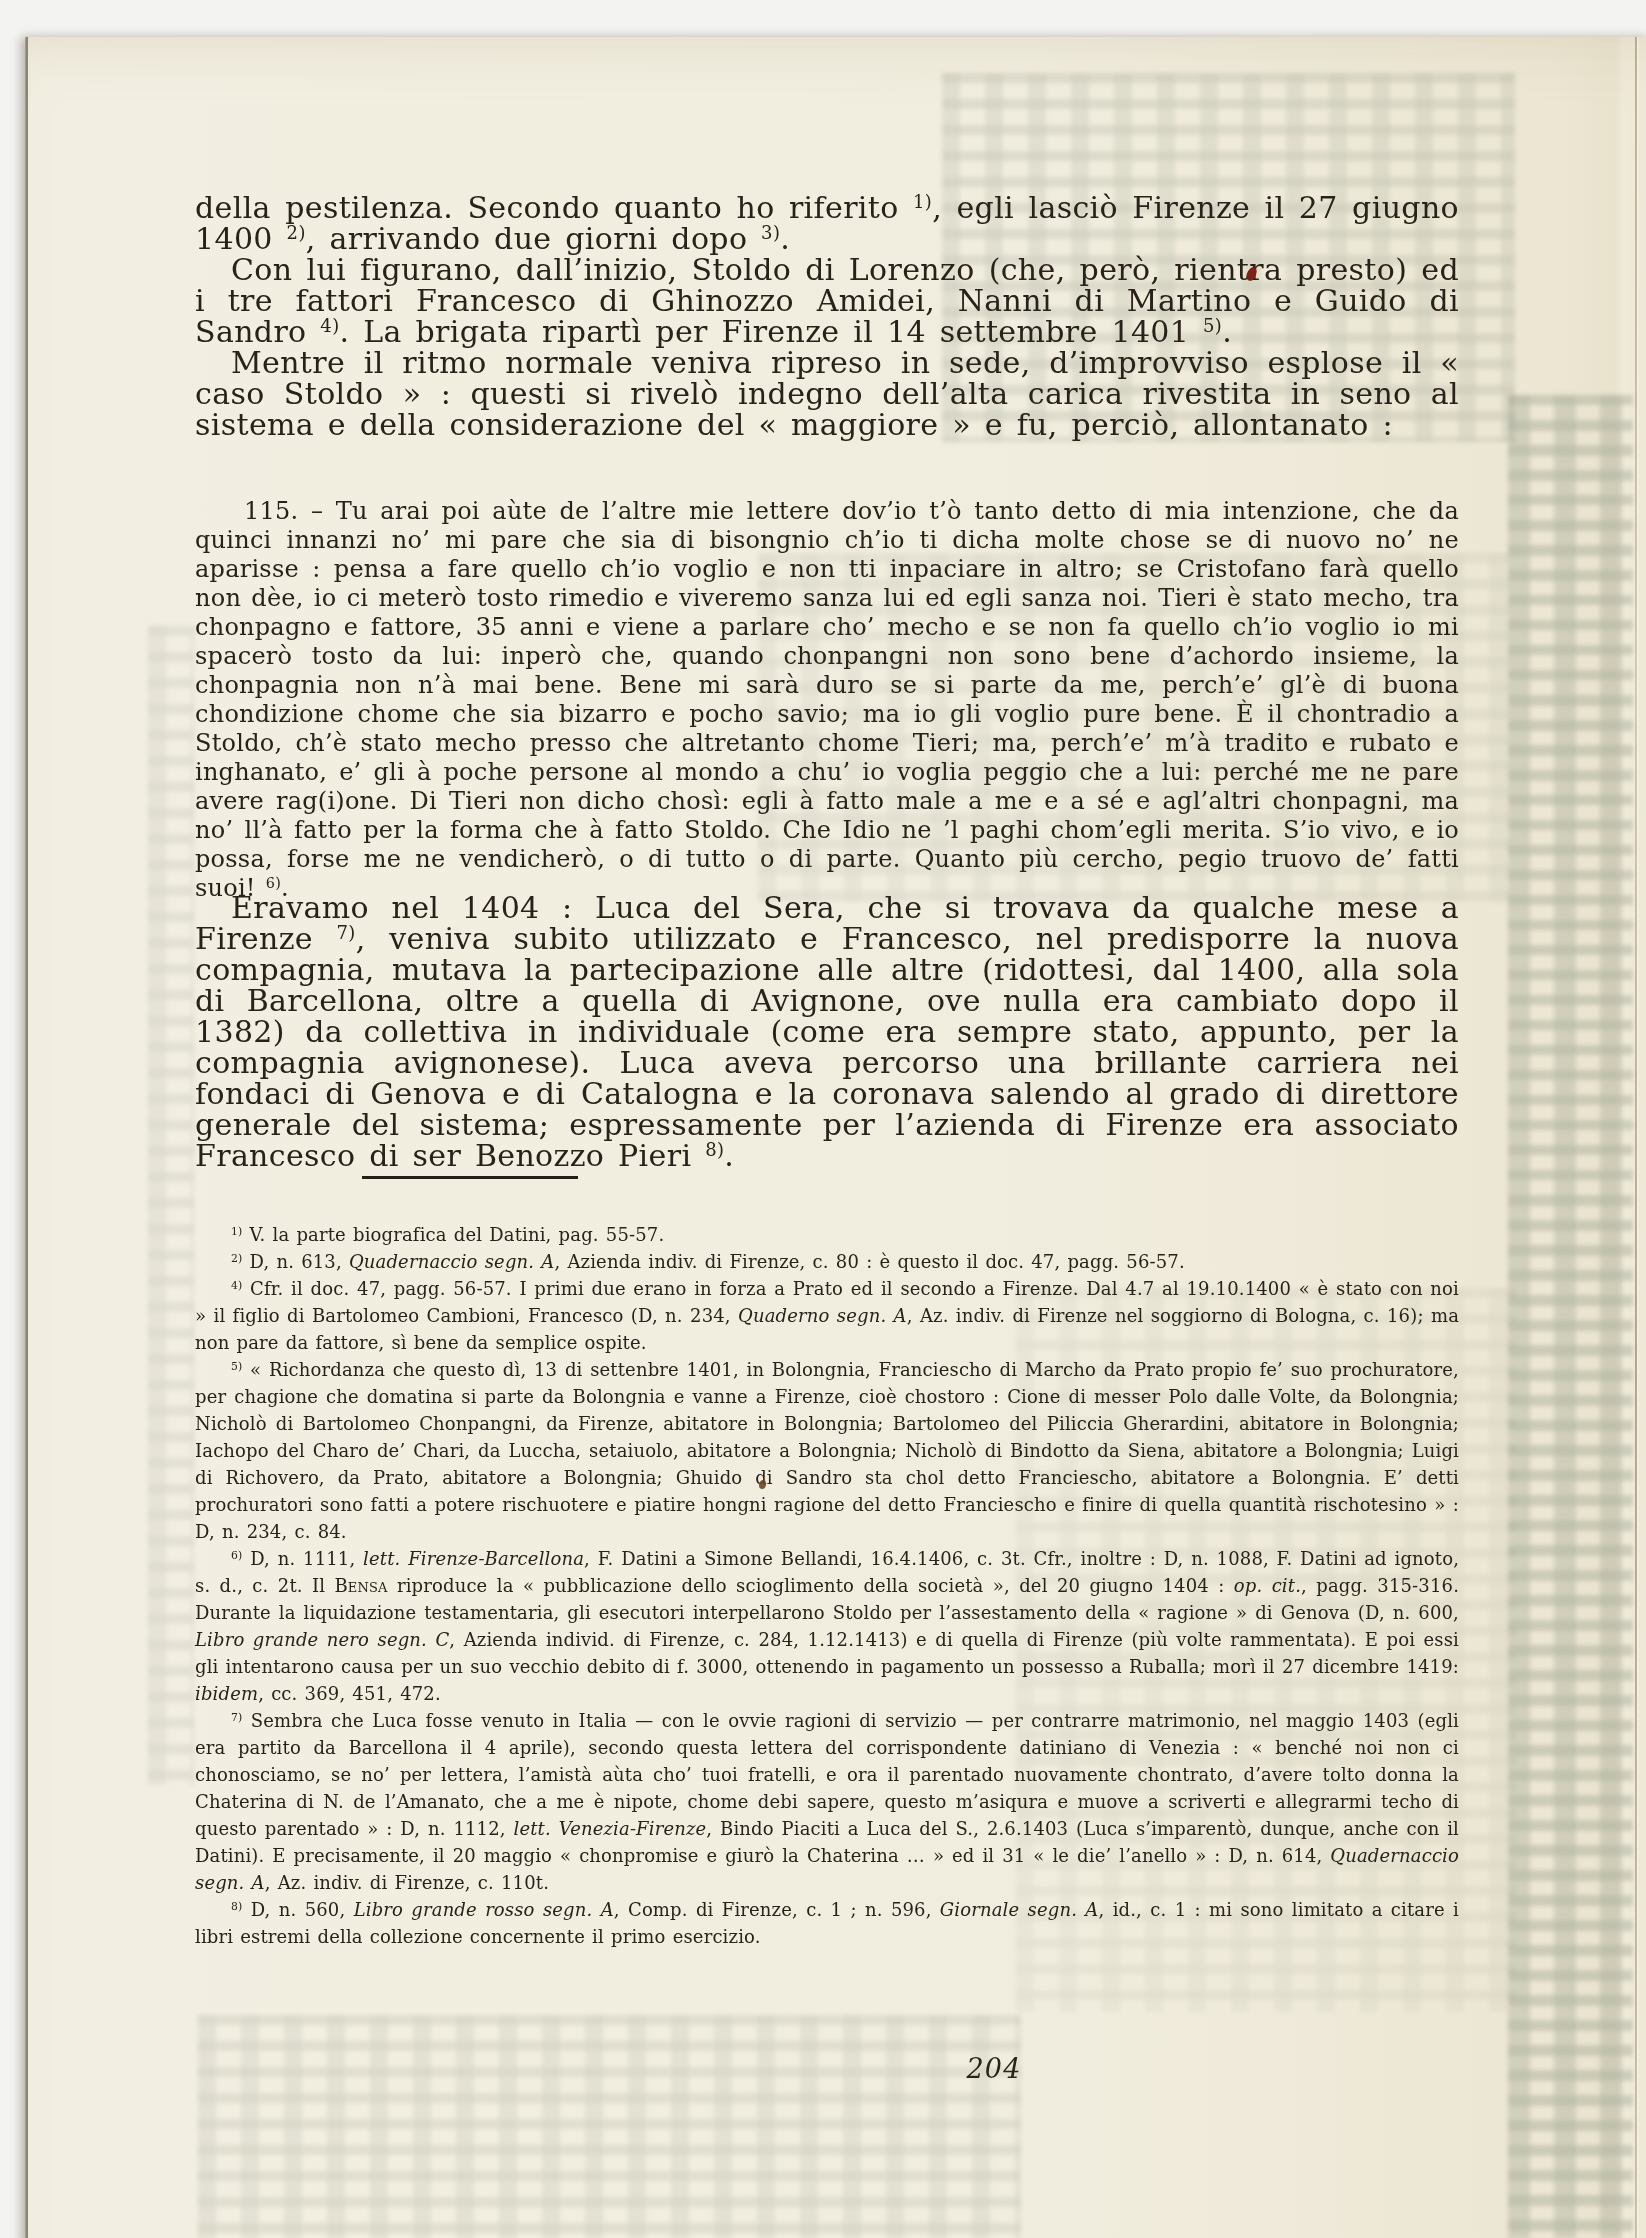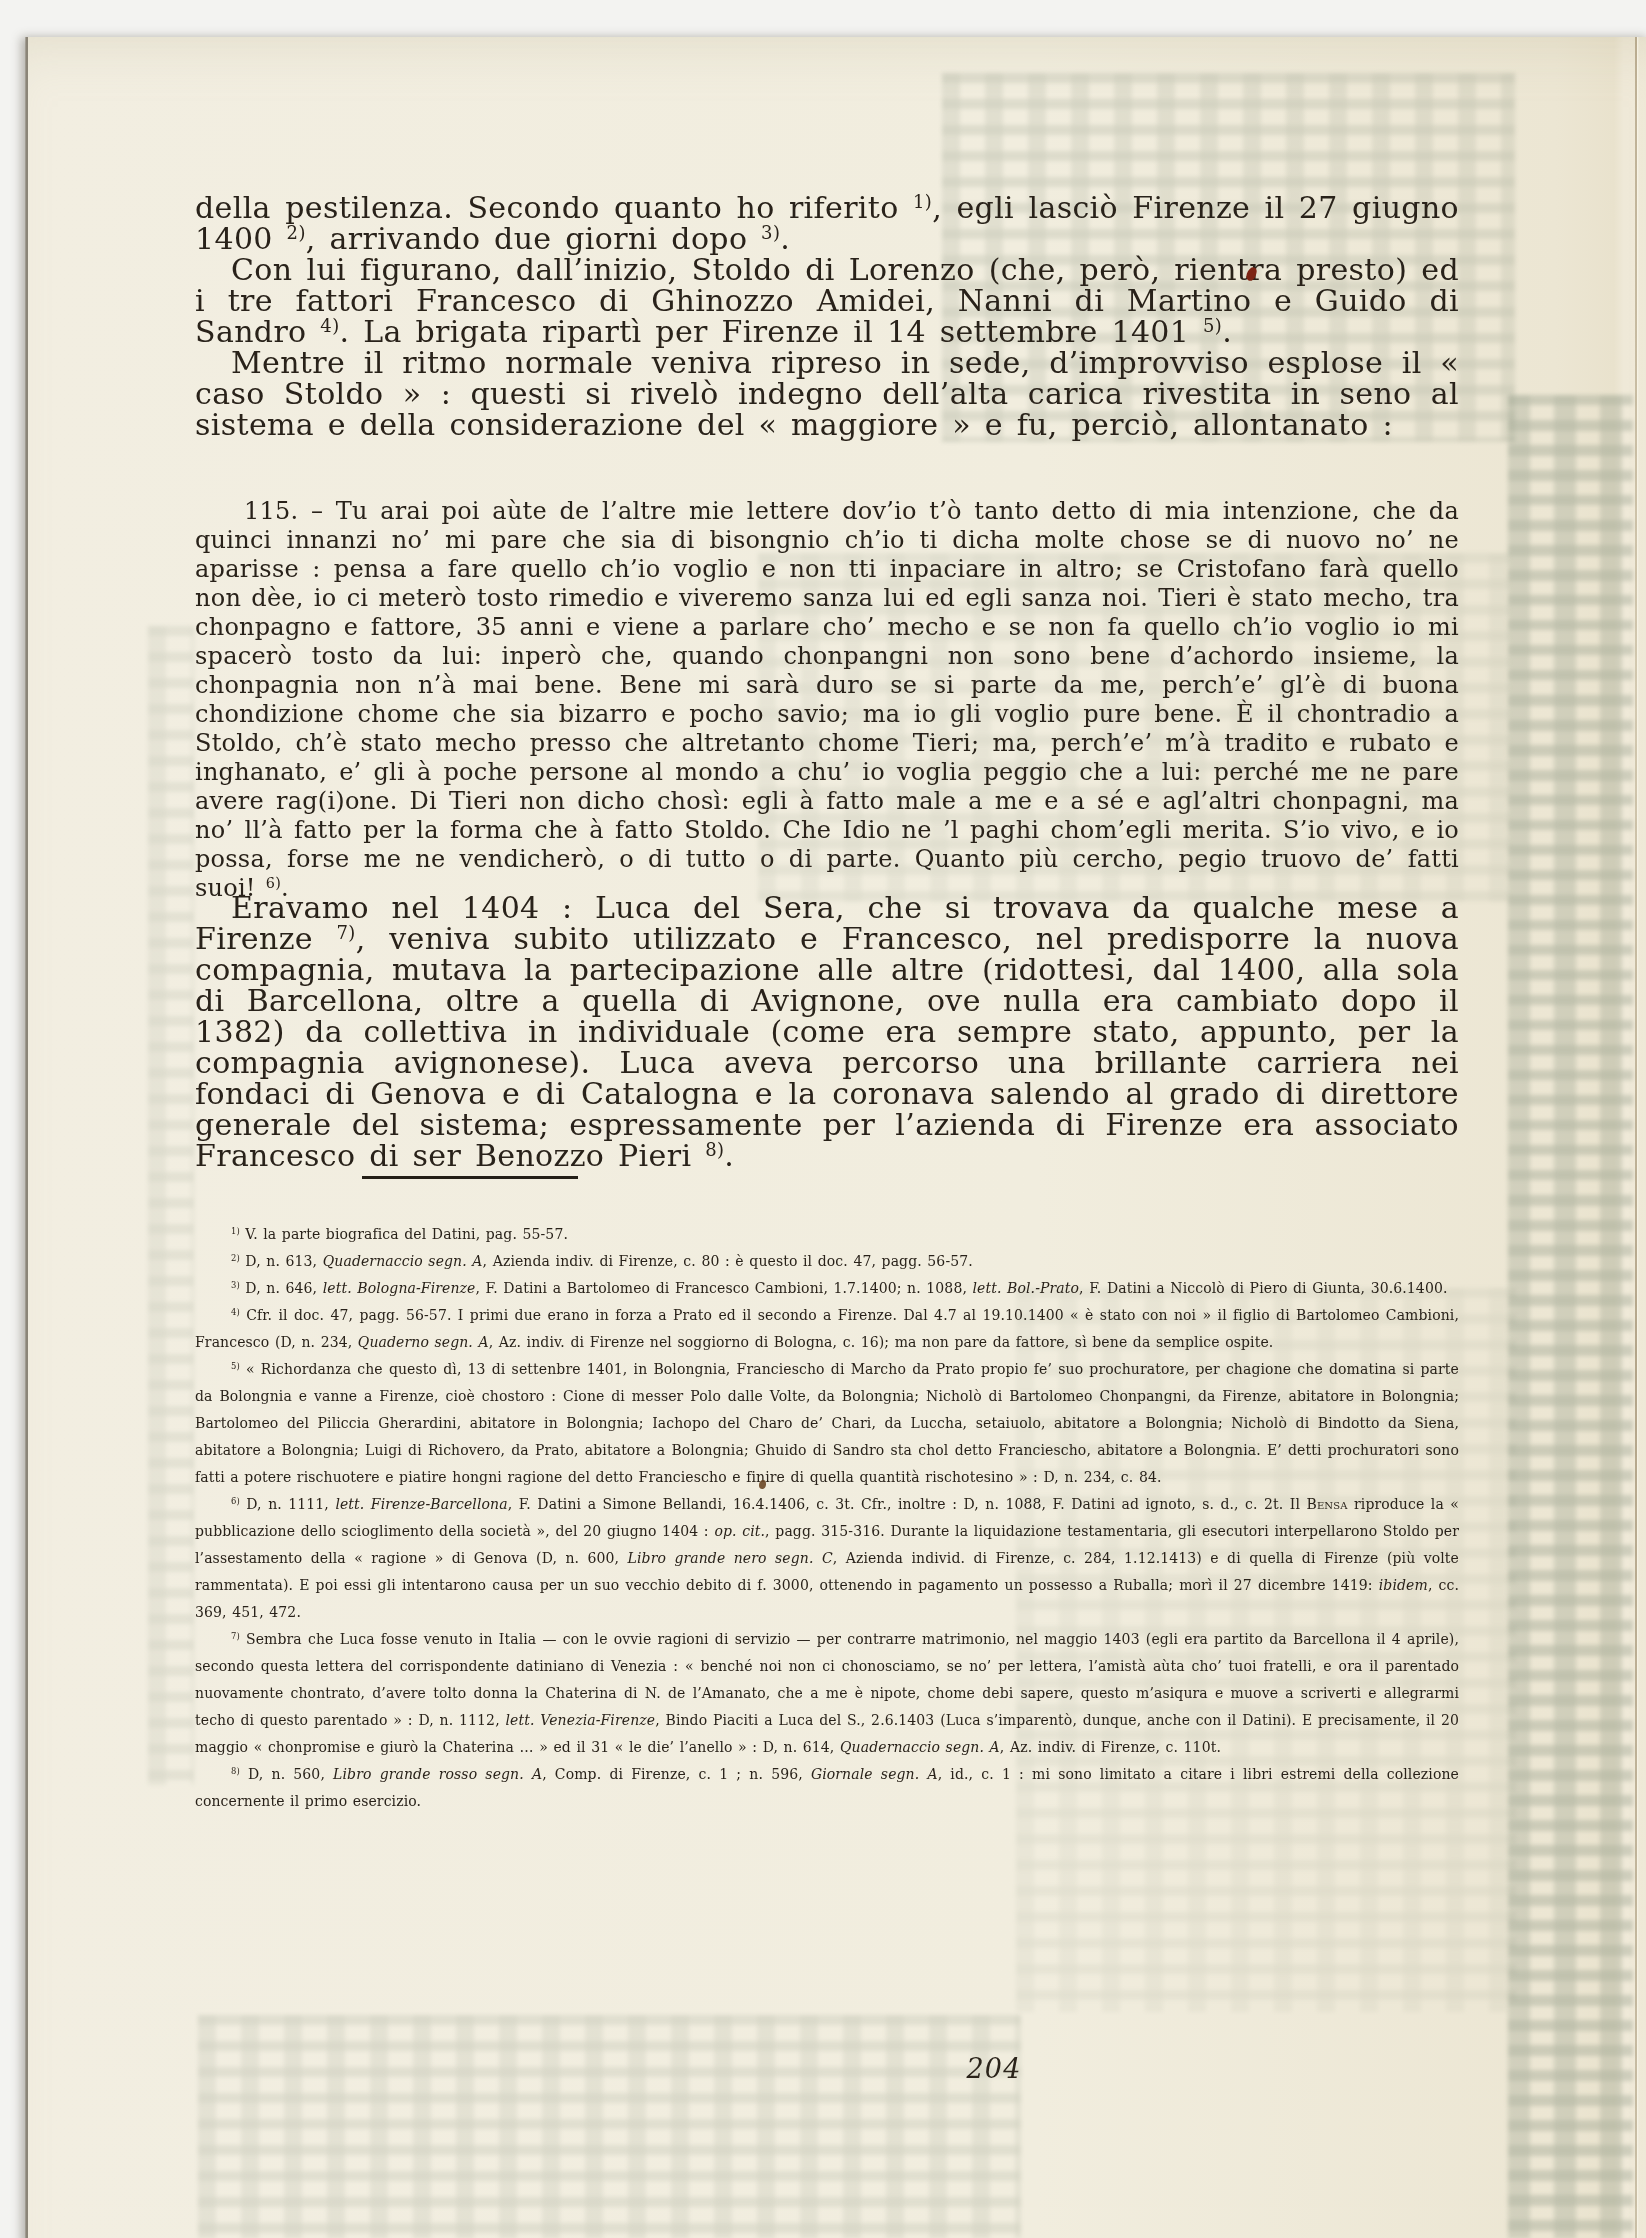--- a/index.html
+++ b/index.html
@@ -15,21 +15,21 @@
     background:
       linear-gradient(90deg, #f2eee1 0%, #f1edde 62%, #ece6d3 94%, #e9e2cd 97.6%, #efe9d8 98.2%, #f0ead9 100%),
       #f1edde;
     box-shadow:-2.6px 0 0 #8b8578, -6.6px 0 9.2px rgba(70,64,52,.35), inset 0 40px 59px -40px rgba(190,180,150,.35);
   }
   .content{position:absolute;left:167px;top:0;width:1264px;}
   .block{position:absolute;left:0;width:1264px;color:#29221a;}
   p{margin:0;text-align:justify;}
   .pm{font-size:30px;line-height:31px;word-spacing:.13em;letter-spacing:.012em;}
   .pq{font-size:24px;line-height:29px;word-spacing:.09em;letter-spacing:.01em;}
-  .pf{font-size:14px;line-height:27px;word-spacing:.07em;letter-spacing:.008em;}
+  .pf{font-size:18px;line-height:27px;word-spacing:.07em;letter-spacing:.008em;}
   .ind-m{text-indent:36px;}
   .ind-q{text-indent:49px;}
   .ind-f{text-indent:36px;}
   sup{font-size:60%;line-height:0;vertical-align:baseline;position:relative;top:-.55em;}
   em{font-style:italic;}
   .sc{font-variant:small-caps;}
   #body1{top:155px;}
   #quote{top:460px;}
   #body2{top:855px;}
   .fn-rule{position:absolute;left:167px;top:1139px;width:216px;height:2.6px;background:#241f17;}
@@ -83,21 +83,20 @@
     <div id="quote" class="block">
         <p class="pq ind-q"><span>115. – Tu arai poi aùte de l’altre mie lettere dov’io t’ò tanto detto di mia intenzione, che da quinci innanzi no’ mi pare che sia di bisongnio ch’io ti dicha molte chose se di nuovo no’ ne aparisse : pensa a fare quello ch’io voglio e non tti inpaciare in altro; se Cristofano farà quello non dèe, io ci meterò tosto rimedio e viveremo sanza lui ed egli sanza noi. Tieri è stato mecho, tra chonpagno e fattore, 35 anni e viene a parlare cho’ mecho e se non fa quello ch’io voglio io mi spacerò tosto da lui: inperò che, quando chonpangni non sono bene d’achordo insieme, la chonpagnia non n’à mai bene. Bene mi sarà duro se si parte da me, perch’e’ gl’è di buona chondizione chome che sia bizarro e pocho savio; ma io gli voglio pure bene. È il chontradio a Stoldo, ch’è stato mecho presso che altretanto chome Tieri; ma, perch’e’ m’à tradito e rubato e inghanato, e’ gli à poche persone al mondo a chu’ io voglia peggio che a lui: perché me ne pare avere rag(i)one. Di Tieri non dicho chosì: egli à fatto male a me e a sé e agl’altri chonpagni, ma no’ ll’à fatto per la forma che à fatto Stoldo. Che Idio ne ’l paghi chom’egli merita. S’io vivo, e io possa, forse me ne vendicherò, o di tutto o di parte. Quanto più cercho, pegio truovo de’ fatti suoi! </span><sup>6)</sup><span>.</span></p>
       </div>
     <div id="body2" class="block">
         <p class="pm ind-m"><span>Eravamo nel 1404 : Luca del Sera, che si trovava da qualche mese a Firenze </span><sup>7)</sup><span>, veniva subito utilizzato e Francesco, nel predisporre la nuova compagnia, mutava la partecipazione alle altre (ridottesi, dal 1400, alla sola di Barcellona, oltre a quella di Avignone, ove nulla era cambiato dopo il 1382) da collettiva in individuale (come era sempre stato, appunto, per la compagnia avignonese). Luca aveva percorso una brillante carriera nei fondaci di Genova e di Catalogna e la coronava salendo al grado di direttore generale del sistema; espressamente per l’azienda di Firenze era associato Francesco di ser Benozzo Pieri </span><sup>8)</sup><span>.</span></p>
       </div>
     <div class="fn-rule"></div>
     <div id="footnotes" class="block">
         <p class="pf ind-f"><sup>1)</sup><span> V. la parte biografica del Datini, pag. 55-57.</span></p>
         <p class="pf ind-f"><sup>2)</sup><span> D, n. 613, </span><em>Quadernaccio segn. A</em><span>, Azienda indiv. di Firenze, c. 80 : è questo il doc. 47, pagg. 56-57.</span></p>
-        <p class="pf ind-f"><sup>3)</sup><span> D, n. 646, </span><em>lett. Bologna-Firenze</em><span>, F. Datini a Bartolomeo di Francesco Cambioni, 1.7.1400; n. 1088, </span><em>lett. Bol.-Prato</em><span>, F. Datini a Niccolò di Piero di Giunta, 30.6.1400.</span></p>
         <p class="pf ind-f"><sup>4)</sup><span> Cfr. il doc. 47, pagg. 56-57. I primi due erano in forza a Prato ed il secondo a Firenze. Dal 4.7 al 19.10.1400 « è stato con noi » il figlio di Bartolomeo Cambioni, Francesco (D, n. 234, </span><em>Quaderno segn. A</em><span>, Az. indiv. di Firenze nel soggiorno di Bologna, c. 16); ma non pare da fattore, sì bene da semplice ospite.</span></p>
         <p class="pf ind-f"><sup>5)</sup><span> « Richordanza che questo dì, 13 di settenbre 1401, in Bolongnia, Franciescho di Marcho da Prato propio fe’ suo prochuratore, per chagione che domatina si parte da Bolongnia e vanne a Firenze, cioè chostoro : Cione di messer Polo dalle Volte, da Bolongnia; Nicholò di Bartolomeo Chonpangni, da Firenze, abitatore in Bolongnia; Bartolomeo del Piliccia Gherardini, abitatore in Bolongnia; Iachopo del Charo de’ Chari, da Luccha, setaiuolo, abitatore a Bolongnia; Nicholò di Bindotto da Siena, abitatore a Bolongnia; Luigi di Richovero, da Prato, abitatore a Bolongnia; Ghuido di Sandro sta chol detto Franciescho, abitatore a Bolongnia. E’ detti prochuratori sono fatti a potere rischuotere e piatire hongni ragione del detto Franciescho e finire di quella quantità rischotesino » : D, n. 234, c. 84.</span></p>
         <p class="pf ind-f"><sup>6)</sup><span> D, n. 1111, </span><em>lett. Firenze-Barcellona</em><span>, F. Datini a Simone Bellandi, 16.4.1406, c. 3t. Cfr., inoltre : D, n. 1088, F. Datini ad ignoto, s. d., c. 2t. Il </span><span class="sc">Bensa</span><span> riproduce la « pubblicazione dello scioglimento della società », del 20 giugno 1404 : </span><em>op. cit.</em><span>, pagg. 315-316. Durante la liquidazione testamentaria, gli esecutori interpellarono Stoldo per l’assestamento della « ragione » di Genova (D, n. 600, </span><em>Libro grande nero segn. C</em><span>, Azienda individ. di Firenze, c. 284, 1.12.1413) e di quella di Firenze (più volte rammentata). E poi essi gli intentarono causa per un suo vecchio debito di f. 3000, ottenendo in pagamento un possesso a Ruballa; morì il 27 dicembre 1419: </span><em>ibidem</em><span>, cc. 369, 451, 472.</span></p>
         <p class="pf ind-f"><sup>7)</sup><span> Sembra che Luca fosse venuto in Italia — con le ovvie ragioni di servizio — per contrarre matrimonio, nel maggio 1403 (egli era partito da Barcellona il 4 aprile), secondo questa lettera del corrispondente datiniano di Venezia : « benché noi non ci chonosciamo, se no’ per lettera, l’amistà aùta cho’ tuoi fratelli, e ora il parentado nuovamente chontrato, d’avere tolto donna la Chaterina di N. de l’Amanato, che a me è nipote, chome debi sapere, questo m’asiqura e muove a scriverti e allegrarmi techo di questo parentado » : D, n. 1112, </span><em>lett. Venezia-Firenze</em><span>, Bindo Piaciti a Luca del S., 2.6.1403 (Luca s’imparentò, dunque, anche con il Datini). E precisamente, il 20 maggio « chonpromise e giurò la Chaterina … » ed il 31 « le die’ l’anello » : D, n. 614, </span><em>Quadernaccio segn. A</em><span>, Az. indiv. di Firenze, c. 110t.</span></p>
         <p class="pf ind-f"><sup>8)</sup><span> D, n. 560, </span><em>Libro grande rosso segn. A</em><span>, Comp. di Firenze, c. 1 ; n. 596, </span><em>Giornale segn. A</em><span>, id., c. 1 : mi sono limitato a citare i libri estremi della collezione concernente il primo esercizio.</span></p>
       </div>
     <div class="pagenum">
       <span>204</span>
     </div>
   </div>

